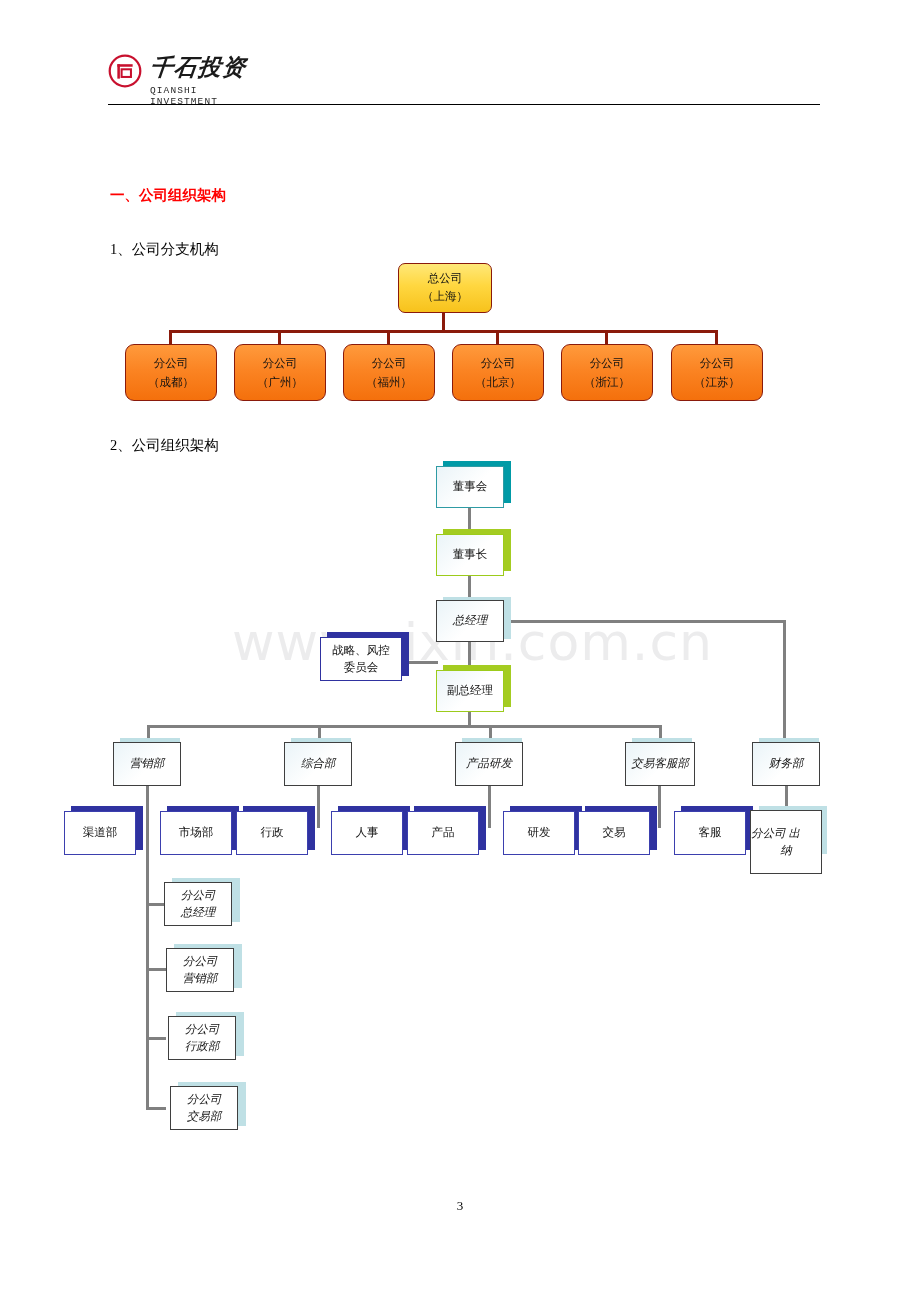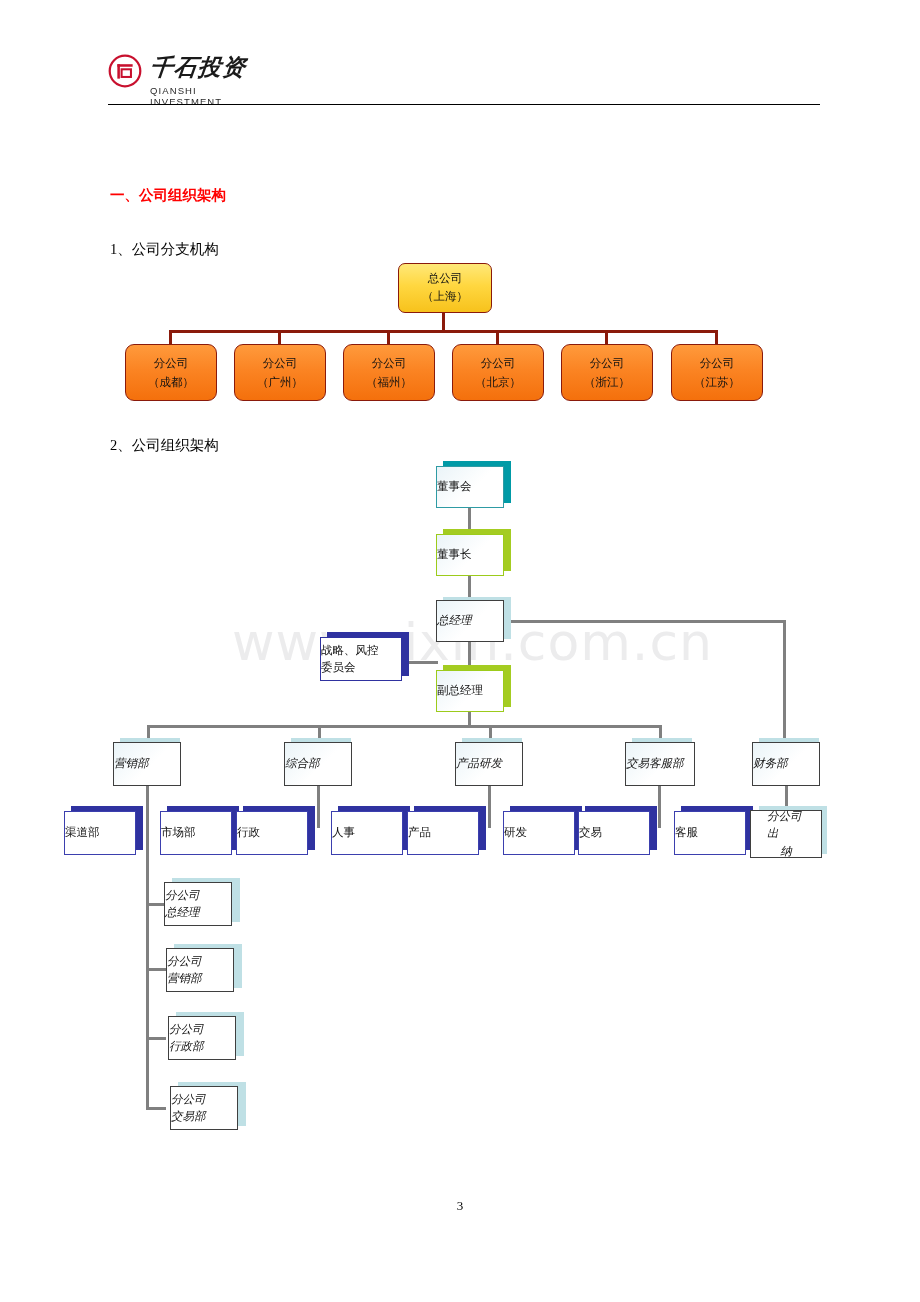--- a/index.html
+++ b/index.html
@@ -10,21 +10,21 @@
   }
   .page{position:absolute;inset:0;}
 
   
   #logo-block{position:absolute;left:108px;top:52px;width:150px;height:50px;}
   #logo-mark{position:absolute;left:0;top:2px;width:34px;height:34px;}
   #logo-cn{position:absolute;left:42px;top:0px;font-size:23px;font-weight:bold;
     letter-spacing:1px;color:#1a1a1a;font-family:"Liberation Serif",serif;
     font-style:italic;transform:skewX(-6deg);}
   #logo-en{position:absolute;left:42px;top:33px;font-size:9.5px;letter-spacing:1.1px;
-    color:#2a2a2a;font-family:Liberation Sans, sans-serif;}
+    color:#2a2a2a;font-family:Liberation Mono, monospace;}
   #header-rule{position:absolute;left:108px;top:104px;width:712px;height:0;
     border-top:1.6px solid #000;}
 
   
   #doc-title{position:absolute;left:0;top:116px;width:920px;text-align:center;
     font-size:21px;font-weight:bold;letter-spacing:2px;}
   #section-heading{position:absolute;left:110px;top:186px;font-size:14.5px;
     font-weight:bold;color:#ff0000;font-family:"DejaVu Sans",sans-serif;}
   #sub-heading-1{position:absolute;left:110px;top:240px;font-size:14.5px;}
   #sub-heading-2{position:absolute;left:110px;top:436px;font-size:14.5px;}
@@ -49,21 +49,21 @@
     position:absolute;top:344px;width:90px;height:55px;
     border:1.4px solid #8a1a0b;border-radius:9px;
     background:linear-gradient(180deg,#ff9a3c 0%,#fb8423 45%,#f4700c 100%);
     display:flex;flex-direction:column;align-items:center;justify-content:center;
     font-size:11.5px;line-height:1.6;color:#111;
   }
 
   
   .conn{position:absolute;background:#808080;}
   .node{position:absolute;box-sizing:border-box;background:#fff;
-    display:flex;flex-direction:column;align-items:flex-start;justify-content:center;
+    display:flex;flex-direction:column;align-items:center;justify-content:center;
     font-size:11.5px;line-height:1.5;color:#111;z-index:3;}
   .shadow{position:absolute;z-index:2;}
 
   .n-dark  {border:1.3px solid #3f3f3f;font-style:italic;}
   .n-teal  {border:1.3px solid #2e9ba4;}
   .n-green {border:1.3px solid #9ccb1b;}
   .n-navy  {border:1.1px solid #3b3fae;}
 
   .s-teal  {background:#009aa6;}
   .s-green {background:#a4cc21;}
@@ -247,21 +247,21 @@
     <div class="node n-navy" style="left:578px;top:811px;width:72px;height:44px;">
       <div>交易</div>
     </div>
 
     <div class="shadow s-navy" style="left:681px;top:806px;width:72px;height:44px;"></div>
     <div class="node n-navy" style="left:674px;top:811px;width:72px;height:44px;">
       <div>客服</div>
     </div>
 
     <div class="shadow s-lblue" style="left:759px;top:806px;width:68px;height:48px;"></div>
-    <div class="node n-dark" style="left:750px;top:810px;width:72px;height:48px;align-items:stretch;padding:3px 16px;box-sizing:border-box;">
+    <div class="node n-dark" style="left:750px;top:810px;width:72px;height:64px;align-items:stretch;padding:3px 0;box-sizing:border-box;">
       <div style="text-align:left;">分公司    出</div>
       <div style="text-align:center;">纳</div>
     </div>
 
     <div class="conn" style="left:146px;top:844px;width:3px;height:266px;"></div>
     <div class="conn" style="left:146px;top:903px;width:20px;height:3px;"></div>
     <div class="conn" style="left:146px;top:968px;width:20px;height:3px;"></div>
     <div class="conn" style="left:146px;top:1037px;width:20px;height:3px;"></div>
     <div class="conn" style="left:146px;top:1107px;width:20px;height:3px;"></div>
 

